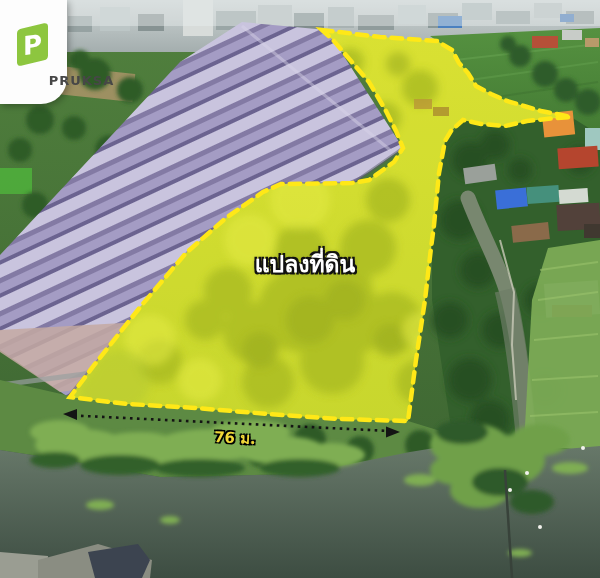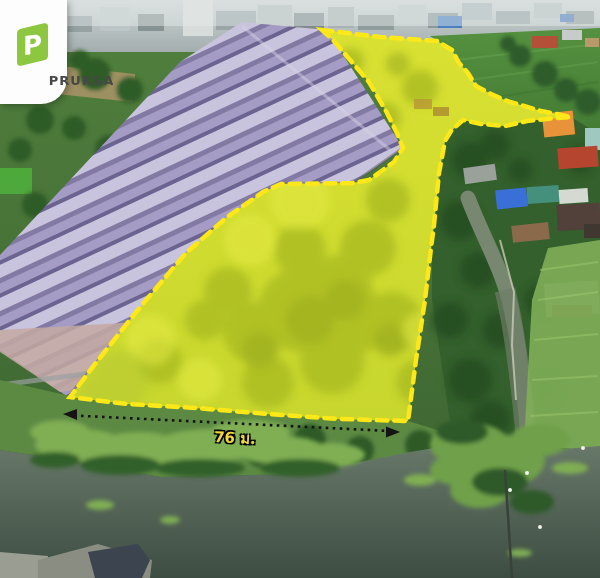--- a/index.html
+++ b/index.html
@@ -301,15 +301,16 @@
   </g>
 </svg>
 
 <div class="logo-card">
   <div class="logo-mark">
     <span>P</span>
   </div>
   <div class="logo-word">PRUKSA</div>
 </div>
 
+<div class="plot-label">แปลงที่ดิน</div>
 <div class="measure-label">76 ม.</div>
 
 </div>
 
 </body></html>

